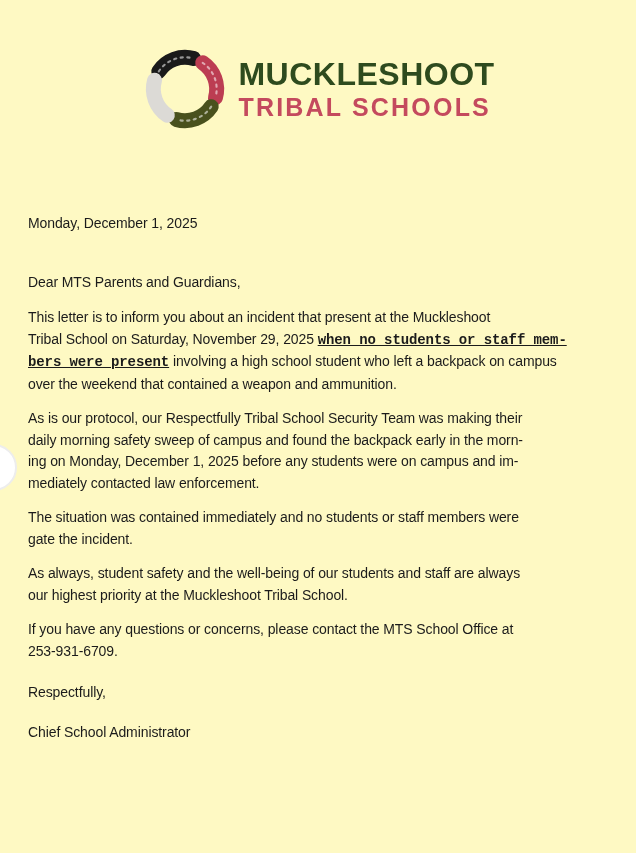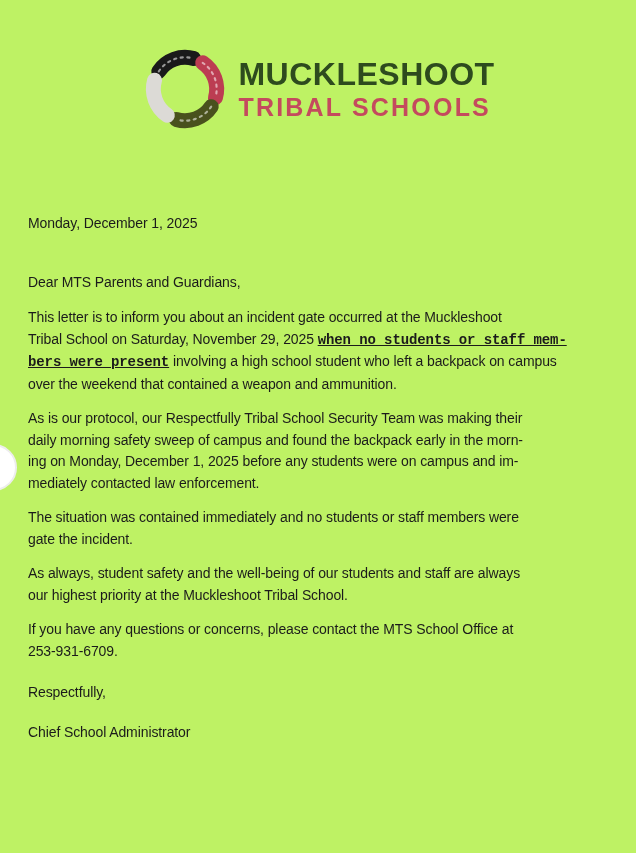--- a/index.html
+++ b/index.html
@@ -4,21 +4,21 @@
 <style>
   html, body { margin: 0; padding: 0; }
   body {
     width: 636px; height: 853px;
     background: #ffffff;
     font-family: "Liberation Sans", "DejaVu Sans", sans-serif;
     color: #1b1b1b;
     position: relative;
     overflow: hidden;
   }
-  .page { position: absolute; inset: 0; background: #bef264; }
+  .page { position: absolute; inset: 0; background: #fef9c3; }
 
   
   .logo {
     position: absolute;
     top: 44px; left: 0; right: 0;
     display: flex;
     justify-content: center;
     align-items: center;
     gap: 9px;
   }
@@ -94,21 +94,21 @@
     </div>
   </div>
 
   <div class="edge-circle"></div>
 
   <div class="letter">
     <div class="date">Monday, December 1, 2025</div>
     <div class="salutation">Dear MTS Parents and Guardians,</div>
     <div class="body-paras">
         <p class="para">
-          <span class="line"><span>This letter is to inform you about an incident gate occurred at the Muckleshoot</span></span>
+          <span class="line"><span>This letter is to inform you about an incident that present at the Muckleshoot</span></span>
           <span class="line"><span>Tribal School on Saturday, November 29, 2025 </span><span class="b u">when no students or staff mem-</span></span>
           <span class="line"><span class="b u">bers were present</span><span> involving a high school student who left a backpack on campus</span></span>
           <span class="line"><span>over the weekend that contained a weapon and ammunition.</span></span>
         </p>
         <p class="para">
           <span class="line"><span>As is our protocol, our Respectfully Tribal School Security Team was making their</span></span>
           <span class="line"><span>daily morning safety sweep of campus and found the backpack early in the morn-</span></span>
           <span class="line"><span>ing on Monday, December 1, 2025 before any students were on campus and im-</span></span>
           <span class="line"><span>mediately contacted law enforcement.</span></span>
         </p>

